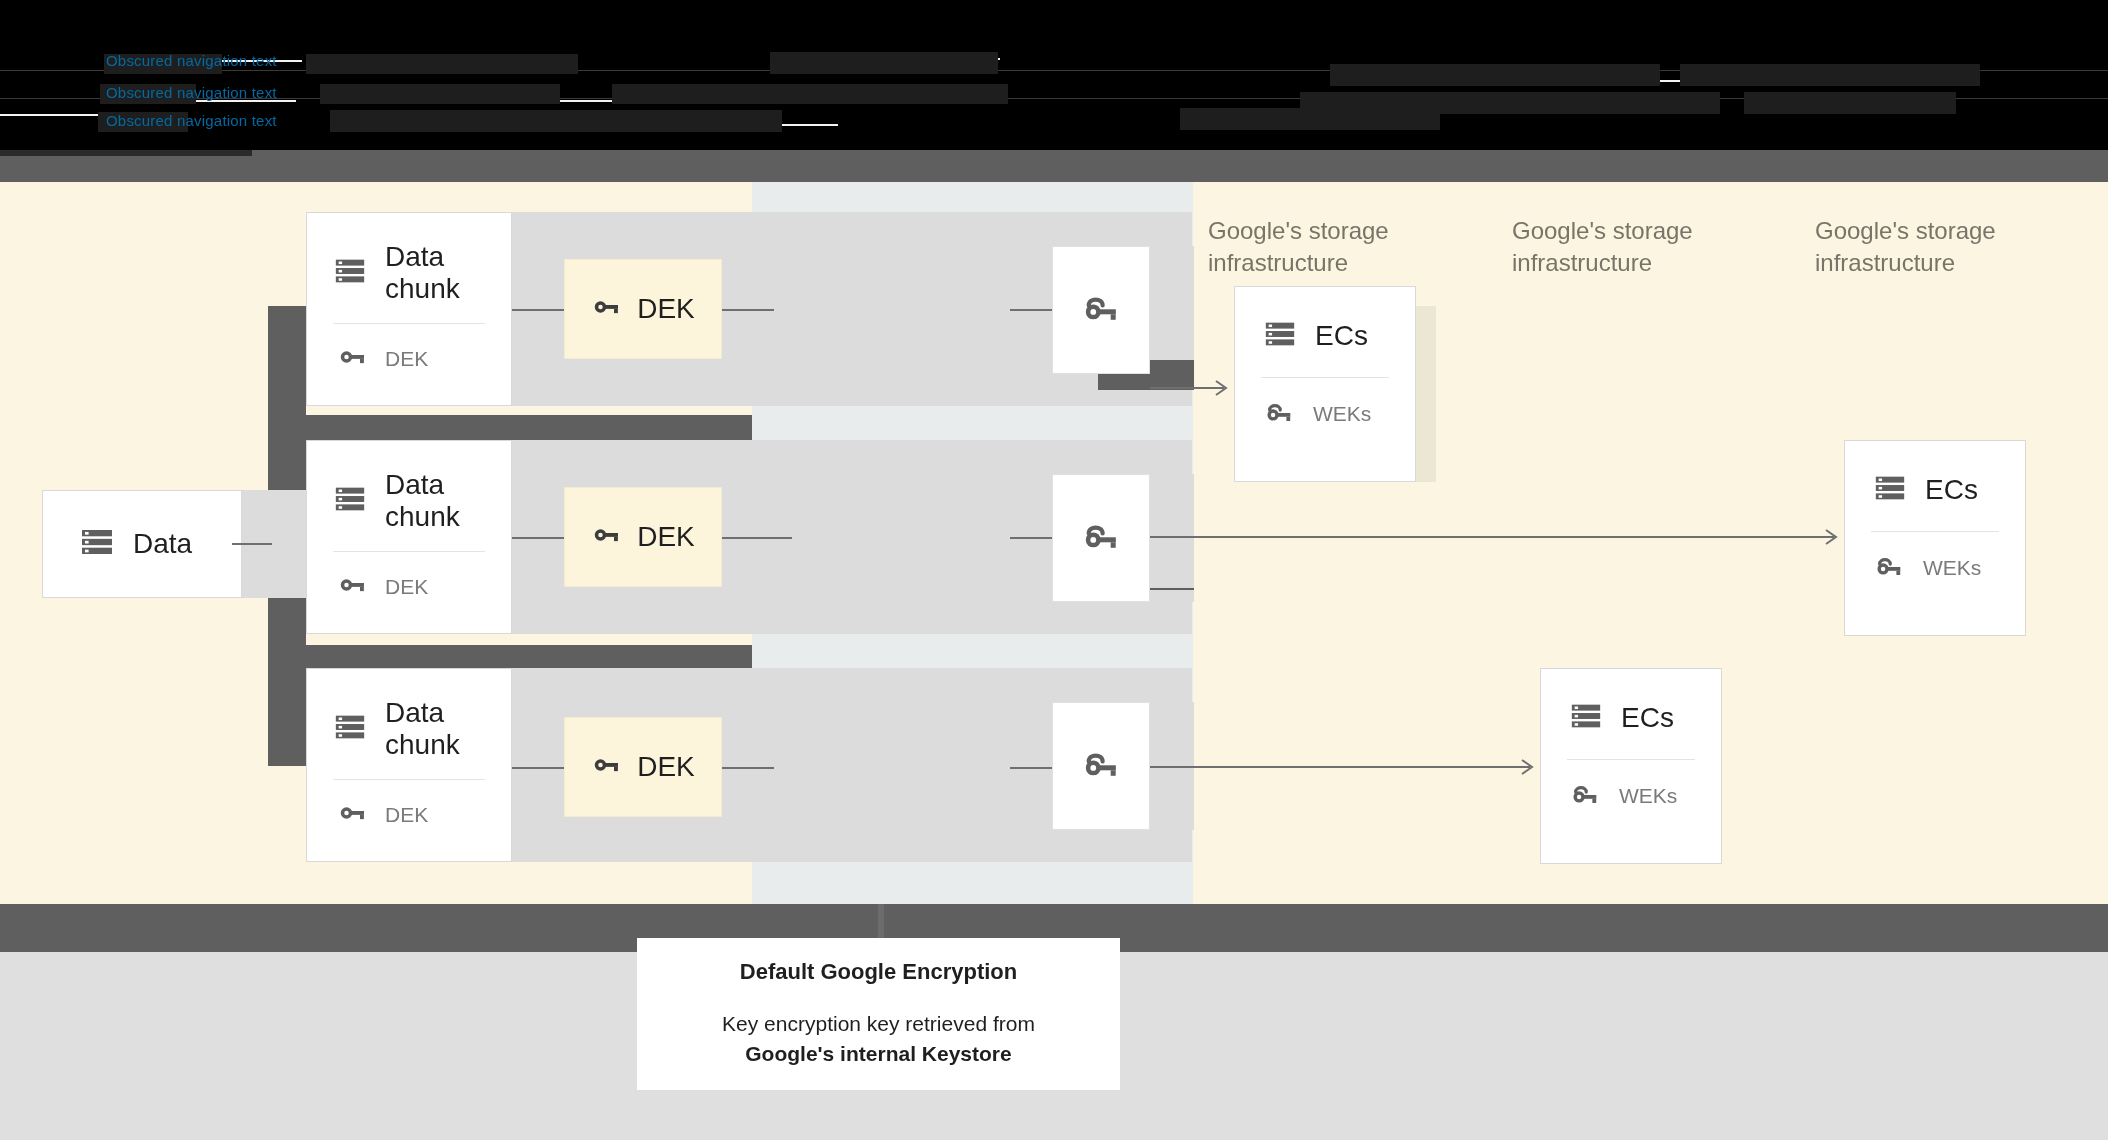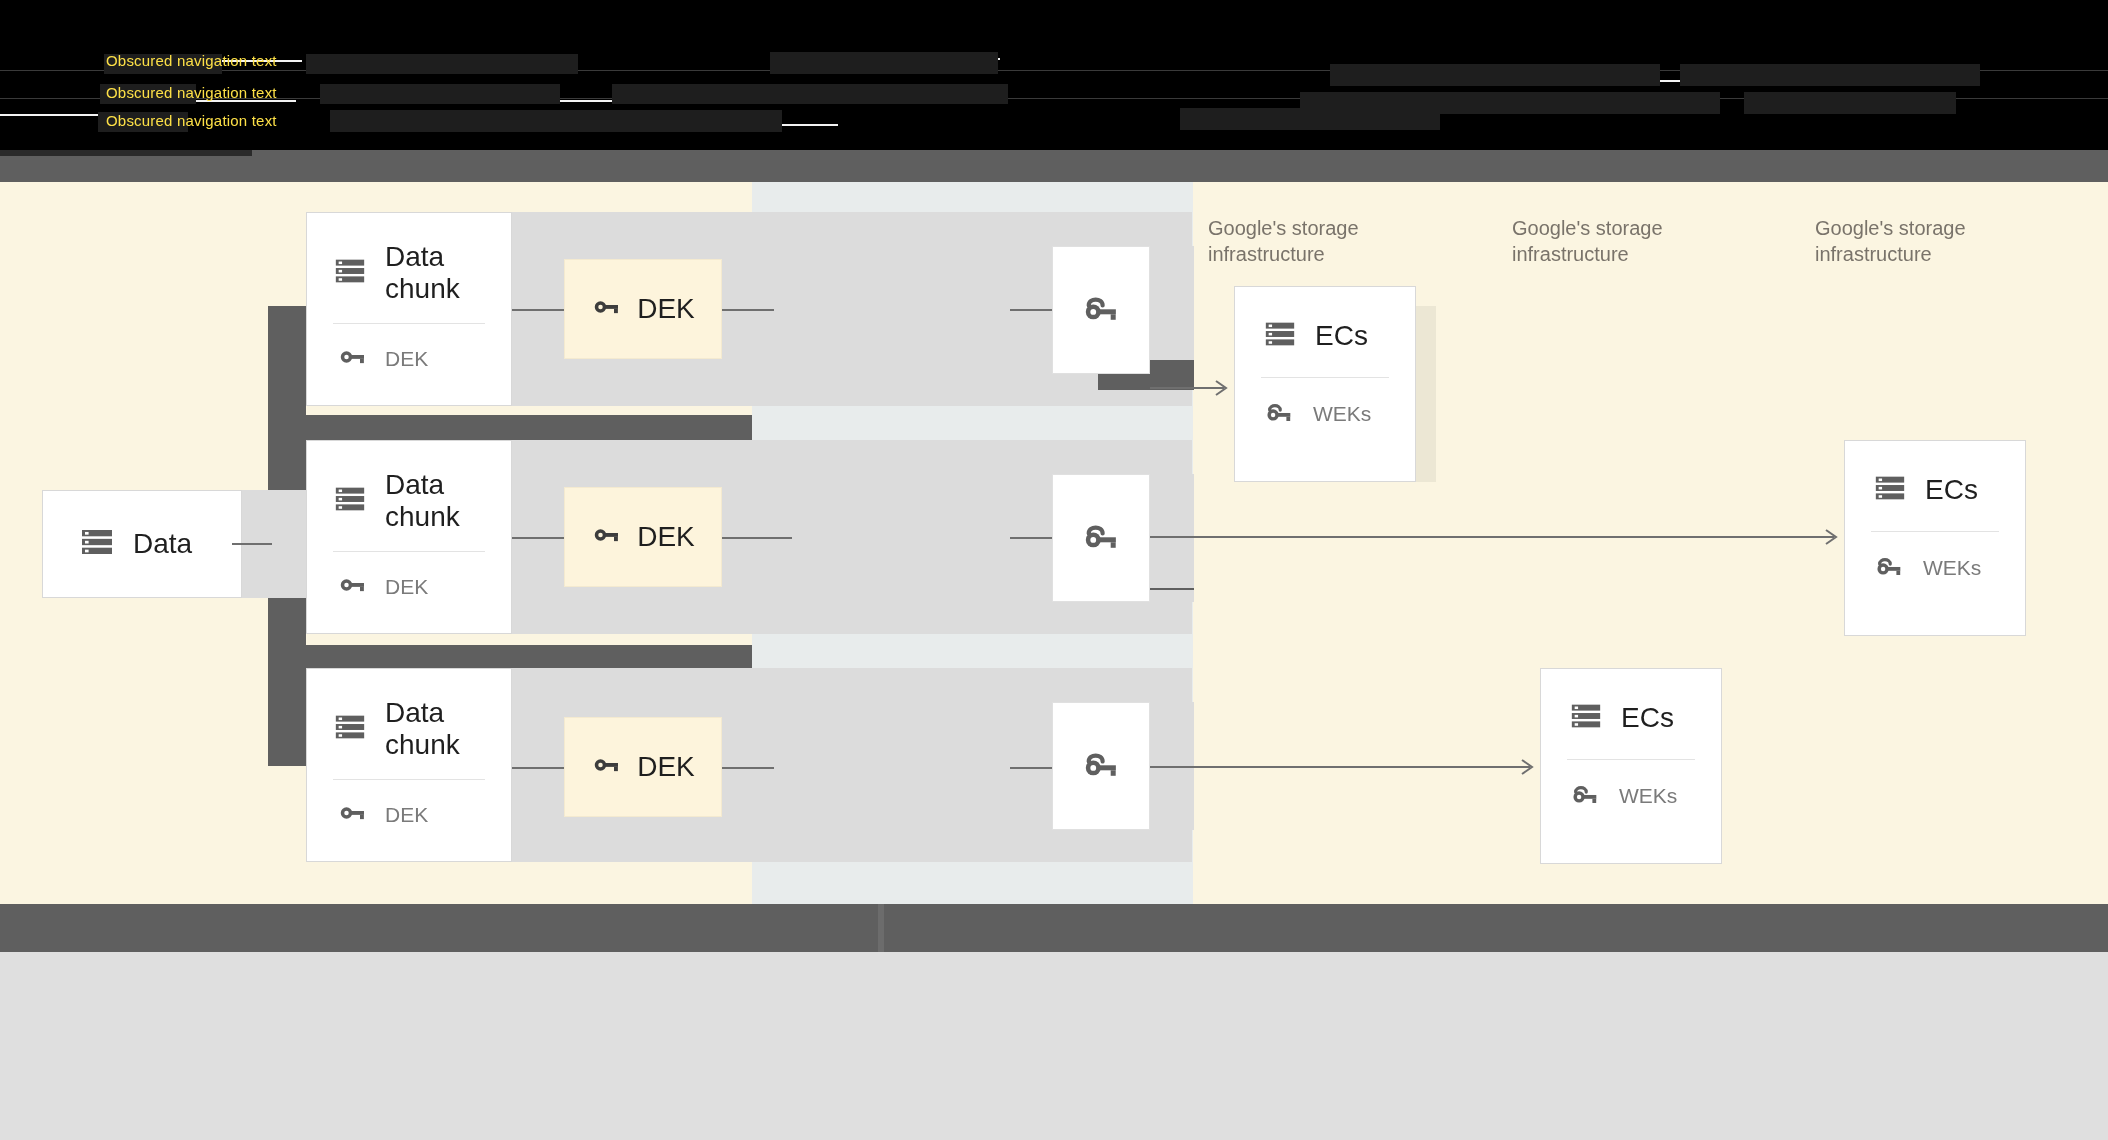--- a/index.html
+++ b/index.html
@@ -6,21 +6,21 @@
   html, body {
     width: 2108px; height: 1140px;
     background: #000;
     font-family: "Liberation Sans", sans-serif;
     overflow: hidden;
   }
   #stage { position: relative; width: 2108px; height: 1140px; background: #000; }
 
   
   .banner { position: absolute; left:0; top:0; width:2108px; height:152px; background:#000; overflow:hidden; }
-  .banner-row { position:absolute; color:#fde047; font-size:15px; letter-spacing:.2px; white-space:nowrap; }
+  .banner-row { position:absolute; color:#0369a1; font-size:15px; letter-spacing:.2px; white-space:nowrap; }
   .banner-rule { position:absolute; background:#f2f2f2; height:2px; }
   .banner-rule.dim { background:#3a3a3a; }
   .banner-blk { position:absolute; background:#1e1e1e; }
 
   
   .band-dark-top { position:absolute; left:0; top:150px; width:2108px; height:32px; background:#5f5f5f; }
   .band-dark-top-notch { position:absolute; left:0; top:150px; width:252px; height:6px; background:#2a2a2a; }
 
   .zone { position:absolute; top:182px; height:722px; }
   .zone-cream-l { left:0;     width:752px;  background:#fbf5e1; }
@@ -56,21 +56,21 @@
 
   
   .ico { flex:0 0 auto; display:block; }
 
   
   .conn { position:absolute; background:#6f6f6f; height:2px; }
   .arrow-wrap { position:absolute; }
 
   
   .store-label {
-    position:absolute; font-size:20px; line-height:1.32; color:#79736a; white-space:pre-line;
+    position:absolute; font-size:24px; line-height:1.32; color:#79736a; white-space:pre-line;
   }
 
   
   .caption {
     position:absolute; left:637px; top:938px; width:483px; height:152px;
     background:#fff; display:flex; flex-direction:column;
     align-items:center; justify-content:center; gap:24px; text-align:center;
   }
   .caption-title { font-size:22px; font-weight:bold; color:#1f1f1f; }
   .caption-body  { font-size:21px; color:#1f1f1f; line-height:1.42; }
@@ -426,14 +426,21 @@
           <circle cx="8.2" cy="15.4" r="4.6" fill="#5f5f5f"></circle>
             <circle cx="8.2" cy="15.4" r="1.8" fill="#fff"></circle>
           <rect x="11.2" y="13.8" width="11" height="3.1" fill="#5f5f5f"></rect>
           <rect x="19.0" y="16.9" width="3.1" height="3.4" fill="#5f5f5f"></rect>
         </svg>
       </span>
       <span class="card-sub">WEKs</span>
     </div>
   </div>
 
+  <div class="caption">
+    <div class="caption-title">Default Google Encryption</div>
+    <div class="caption-body">
+      <span>Key encryption key retrieved from</span><br>
+      <b>Google's internal Keystore</b>
+    </div>
+  </div>
 
 </div>
 
 </body></html>

